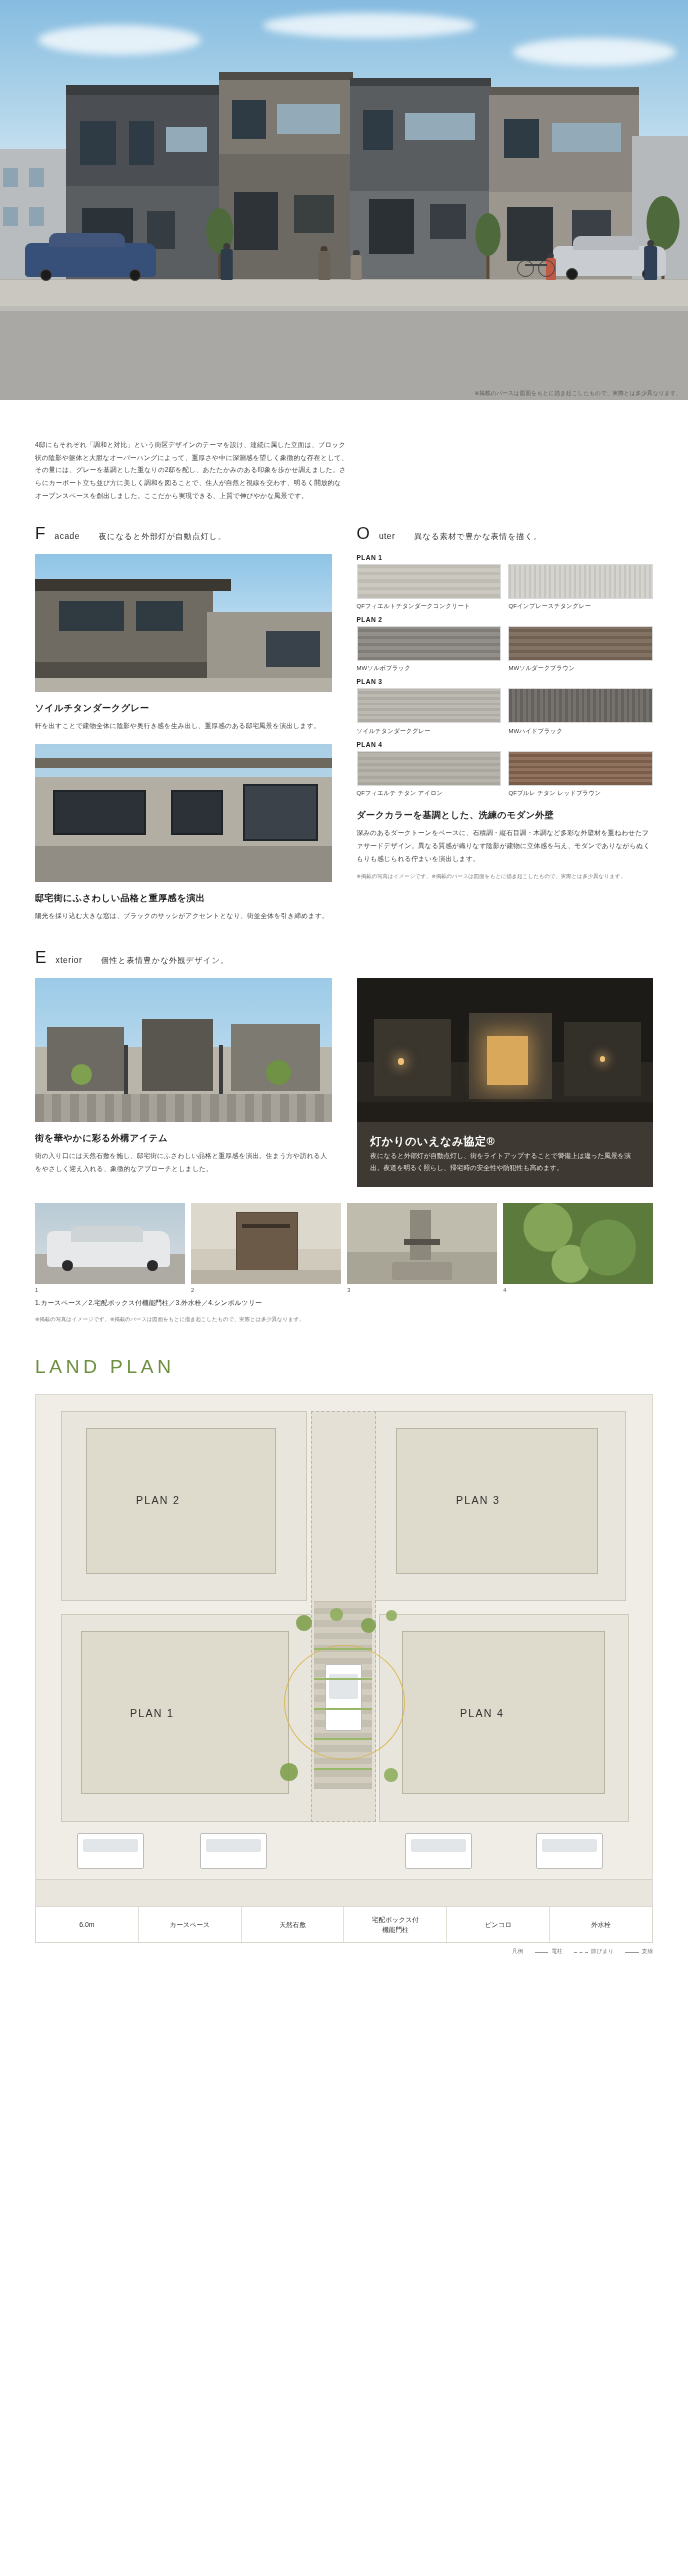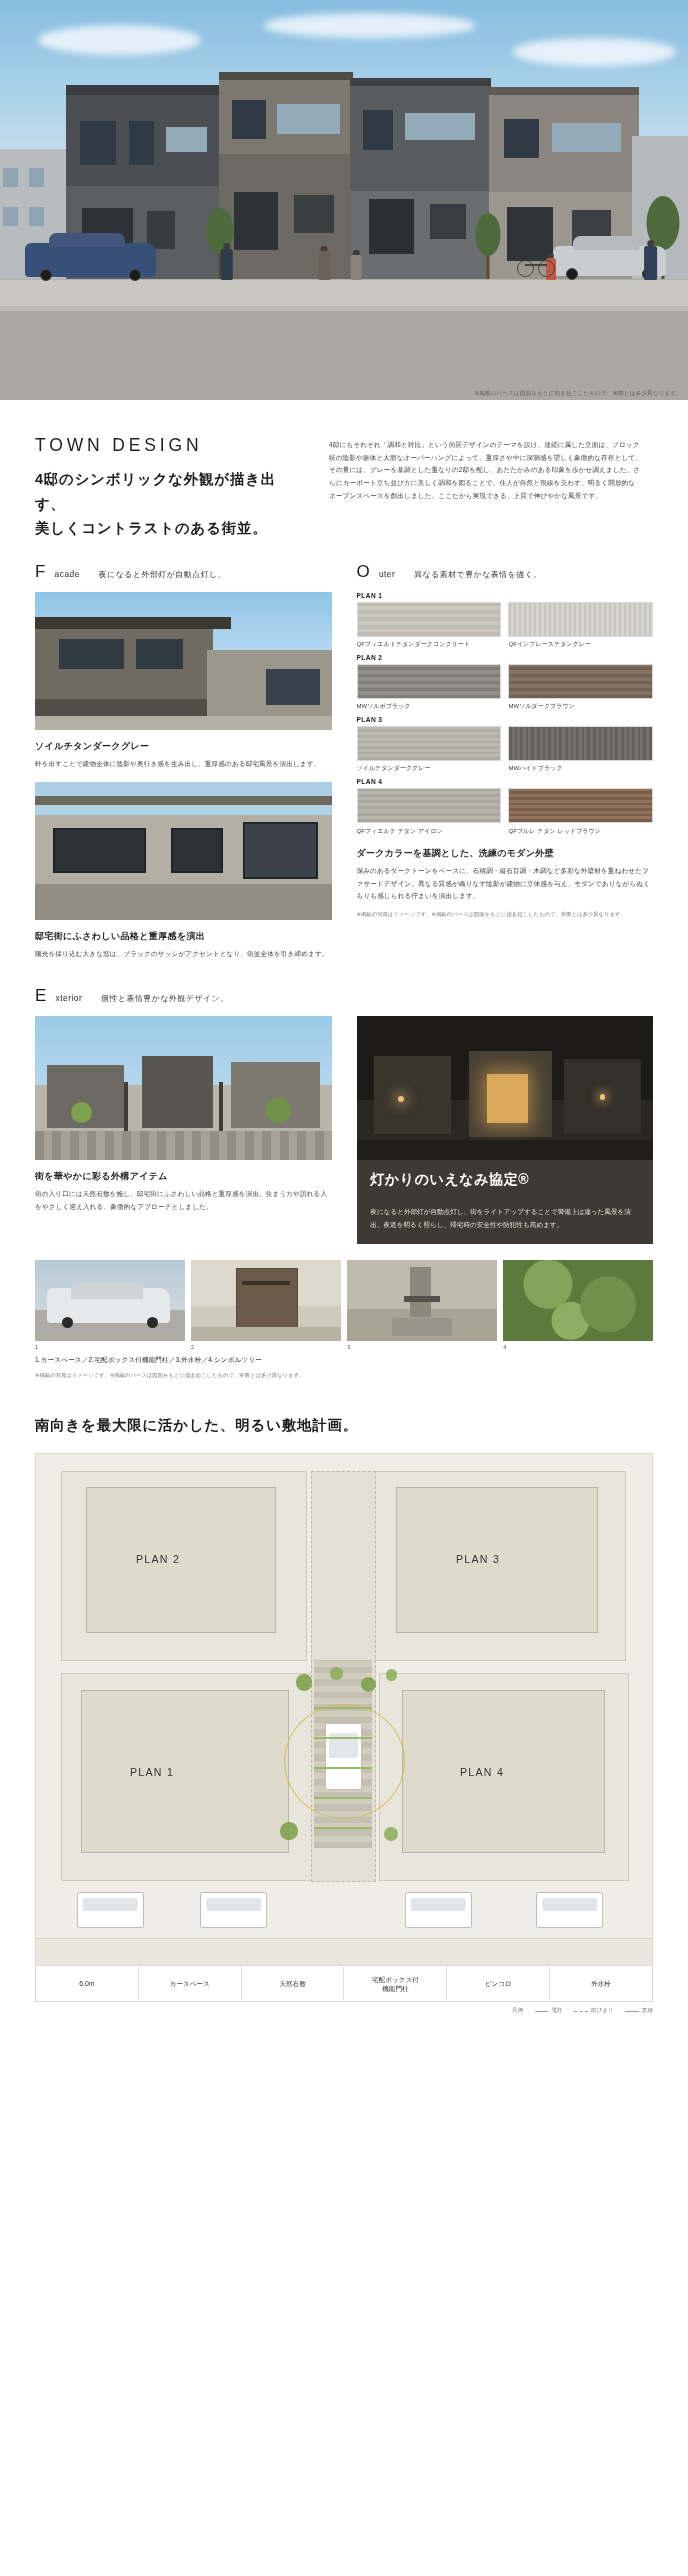--- a/index.html
+++ b/index.html
@@ -95,21 +95,21 @@
   .dark-title{font-size:9px;font-weight:700;margin:11.3px 0 5px;letter-spacing:.03em;}
 
   .note{font-size:5.3px;color:#7a7a7a;line-height:1.6;margin-top:6.3px;letter-spacing:.01em;}
 
   
   .ext{padding-top:19px;}
   .ext-grid{display:flex;gap:25px;margin-top:8.8px;}
   .ext-left{width:313px;}
   .ext-right{width:313px;}
   .ext-right .dark{background:#3e3a33;color:#fff;padding:11.3px 13.8px 12.5px;box-sizing:border-box;}
-  .ext-right .dark h4{margin:0 0 17px 0;font-size:14px;letter-spacing:.04em;}
+  .ext-right .dark h4{margin:0 0 1px 0;font-size:11px;letter-spacing:.04em;}
   .ext-right .dark p{margin:0;font-size:6.6px;line-height:1.9;color:#e6e2db;}
 
   .thumbs{display:flex;gap:6.3px;margin-top:16.3px;}
   .thumb{width:calc(25% - 4.7px);}
   .thumb .im{height:81px;position:relative;overflow:hidden;background:#cfcfcf;}
   .thumb .nb{font-size:5.6px;color:#555;margin-top:2.5px;}
   .thumb-cap{font-size:6.6px;margin-top:6.3px;color:#2d2d2d;letter-spacing:.02em;}
 
   
   .landhead{padding-top:27.5px;}
@@ -258,25 +258,20 @@
     <div style="position:absolute;left:517px;bottom:123px;width:38px;height:19px;">
       <div style="position:absolute;left:0;bottom:0;width:15px;height:15px;border:1.3px solid #444;border-radius:50%;"></div>
       <div style="position:absolute;right:0;bottom:0;width:15px;height:15px;border:1.3px solid #444;border-radius:50%;"></div>
       <div style="position:absolute;left:7.5px;bottom:11.3px;width:22.5px;height:1.3px;background:#444;"></div>
     </div>
 
     <div class="hero-note">※掲載のパースは図面をもとに描き起こしたもので、実際とは多少異なります。</div>
   </section>
 
   <section class="sec town">
-    <div class="left">
-      <h2 class="big">TOWN DESIGN</h2>
-      <p class="lead" style="white-space:pre-line;">4邸のシンボリックな外観が描き出す、
-美しくコントラストのある街並。</p>
-    </div>
     <div class="right">
       <p class="body-text">4邸にもそれぞれ「調和と対比」という街区デザインのテーマを設け、連続に属した立面は、ブロック状の陰影や躯体と大胆なオーバーハングによって、重厚さや中に深淵感を望しく象徴的な存在として、その量には、グレーを基調とした重なりの2邸を配し、あたたかみのある印象を歩かせ調えました。さらにカーポート立ち並び方に美しく調和を図ることで、住人が自然と視線を交わす、明るく開放的なオープンスペースを創出しました。ここだから実現できる、上質で伸びやかな風景です。</p>
     </div>
   </section>
 
   <section class="sec two">
 
     <div class="col">
       <div class="h-mark">
         <span class="cap">F</span>
@@ -459,21 +454,21 @@
         </div>
         <div class="nb">4</div>
       </div>
     </div>
 
     <div class="thumb-cap">1.カースペース／2.宅配ボックス付機能門柱／3.外水栓／4.シンボルツリー</div>
     <p class="note">※掲載の写真はイメージです。※掲載のパースは図面をもとに描き起こしたもので、実際とは多少異なります。</p>
   </section>
 
   <section class="sec landhead">
-    <p class="lead">南向きを最大限に活かした、明るい敷地計画。</p>
+    <h2>LAND PLAN</h2>
 
     <div class="siteplan">
 
       <div class="lot" style="left:25px;top:16.3px;width:244px;height:188px;"></div>
       <div class="house" style="left:50px;top:33px;width:188px;height:144px;"></div>
       <div class="plan-name" style="left:100px;top:99px;">PLAN 2</div>
 
       <div class="lot" style="left:338px;top:16.3px;width:250px;height:188px;"></div>
       <div class="house" style="left:360px;top:33px;width:200px;height:144px;"></div>
       <div class="plan-name" style="left:420px;top:99px;">PLAN 3</div>

